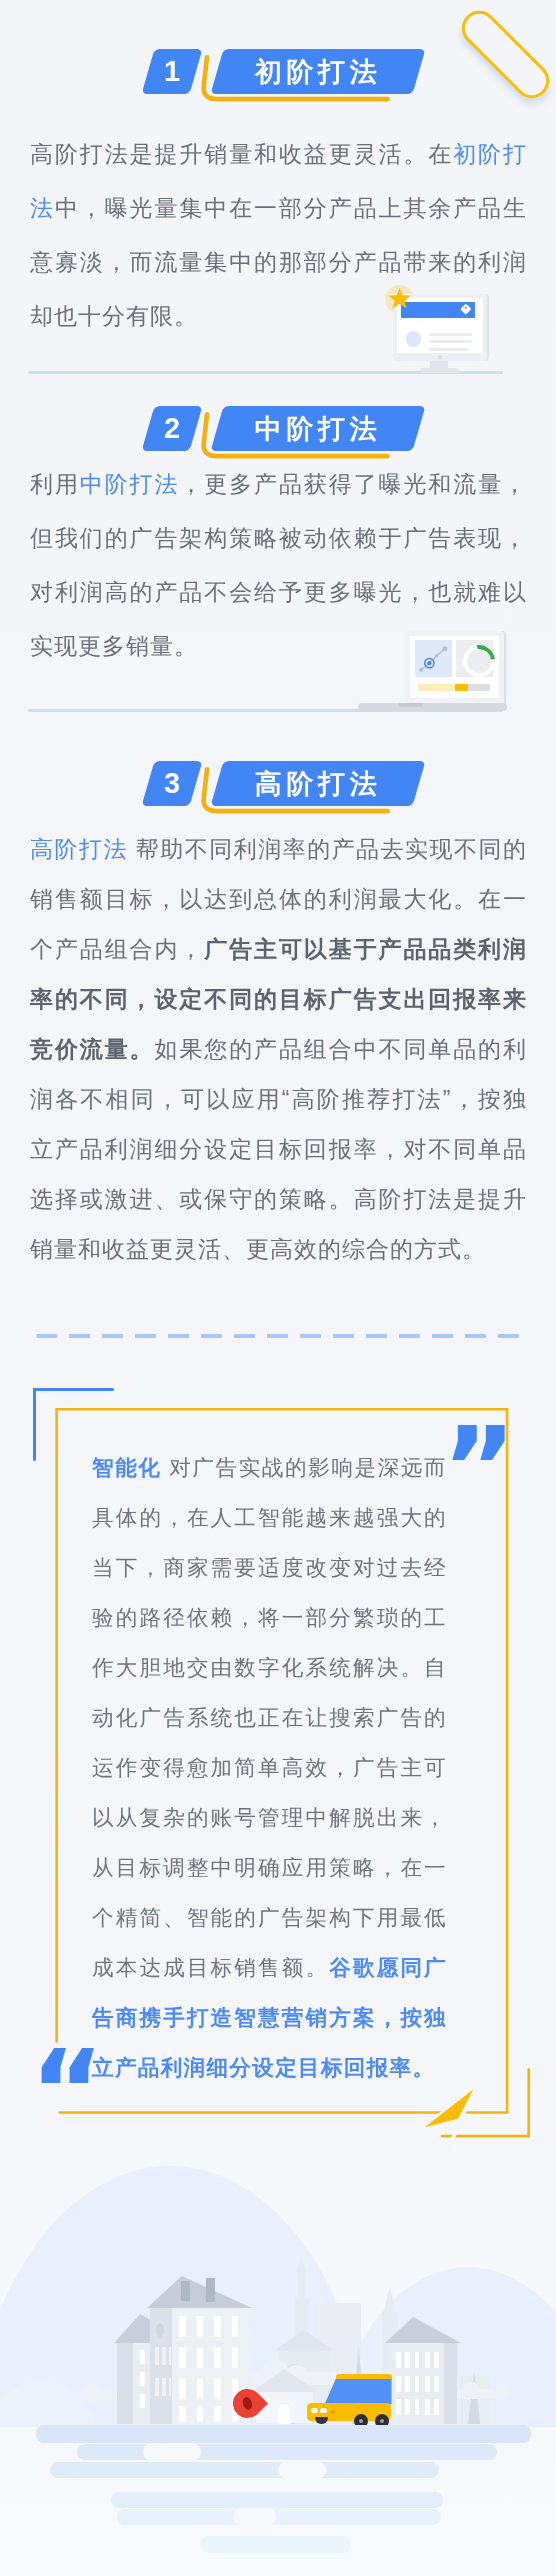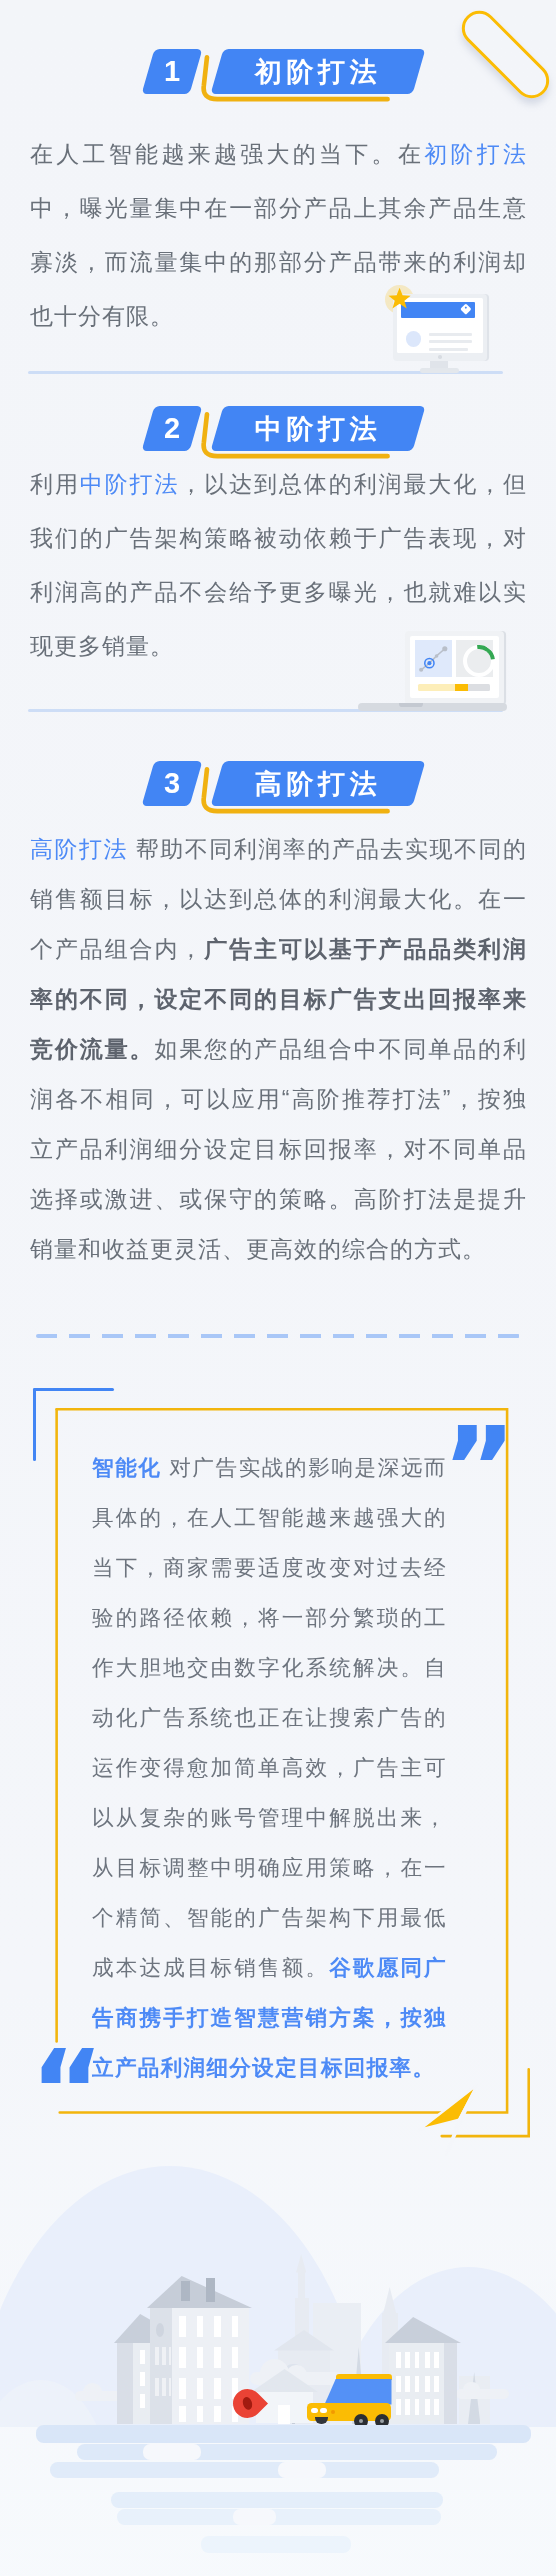--- a/index.html
+++ b/index.html
@@ -118,21 +118,21 @@
     <path d="M122 16 L116 70 Q112 97 142 97 L472 97" stroke="#f0b111" stroke-width="9" fill="none" stroke-linecap="round"></path>
   </svg>
   <div class="num-box">
     <span>1</span>
   </div>
   <div class="title-box">
     <span>初阶打法</span>
   </div>
 </div>
 
-<div class="abs para" style="top:127px"><span>在人工智能越来越强大的当下。在</span><span class="accent">初阶打法</span><span>中，曝光量集中在一部分产品上其余产品生意寡淡，而流量集中的那部分产品带来的利润却也十分有限。</span></div>
+<div class="abs para" style="top:127px"><span>高阶打法是提升销量和收益更灵活。在</span><span class="accent">初阶打法</span><span>中，曝光量集中在一部分产品上其余产品生意寡淡，而流量集中的那部分产品带来的利润却也十分有限。</span></div>
 
 <div class="abs divider" style="top:371px"></div>
 
 <div class="abs monitor">
   <div class="halo"></div>
   <div class="mon-body"></div>
   <div class="mon-screen"></div>
   <div class="mon-banner"></div>
   <div class="tag">
       <i></i>
@@ -152,21 +152,21 @@
     <path d="M122 16 L116 70 Q112 97 142 97 L472 97" stroke="#f0b111" stroke-width="9" fill="none" stroke-linecap="round"></path>
   </svg>
   <div class="num-box">
     <span>2</span>
   </div>
   <div class="title-box">
     <span>中阶打法</span>
   </div>
 </div>
 
-<div class="abs para" style="top:457px"><span>利用</span><span class="accent">中阶打法</span><span>，以达到总体的利润最大化，但我们的广告架构策略被动依赖于广告表现，对利润高的产品不会给予更多曝光，也就难以实现更多销量。</span></div>
+<div class="abs para" style="top:457px"><span>利用</span><span class="accent">中阶打法</span><span>，更多产品获得了曝光和流量，但我们的广告架构策略被动依赖于广告表现，对利润高的产品不会给予更多曝光，也就难以实现更多销量。</span></div>
 
 <div class="abs divider" style="top:709px"></div>
 
 <div class="abs laptop">
   <div class="lap-screen"></div>
   <div class="lap-inner"></div>
   <div class="panel-l">
     <svg width="37" height="37" viewBox="0 0 72 72">
       <polyline points="12,58 28,45 42,31 58,17" stroke="#b9bfc9" stroke-width="3" fill="none"></polyline>
       <circle cx="12" cy="58" r="4" fill="#b9bfc9"></circle>

